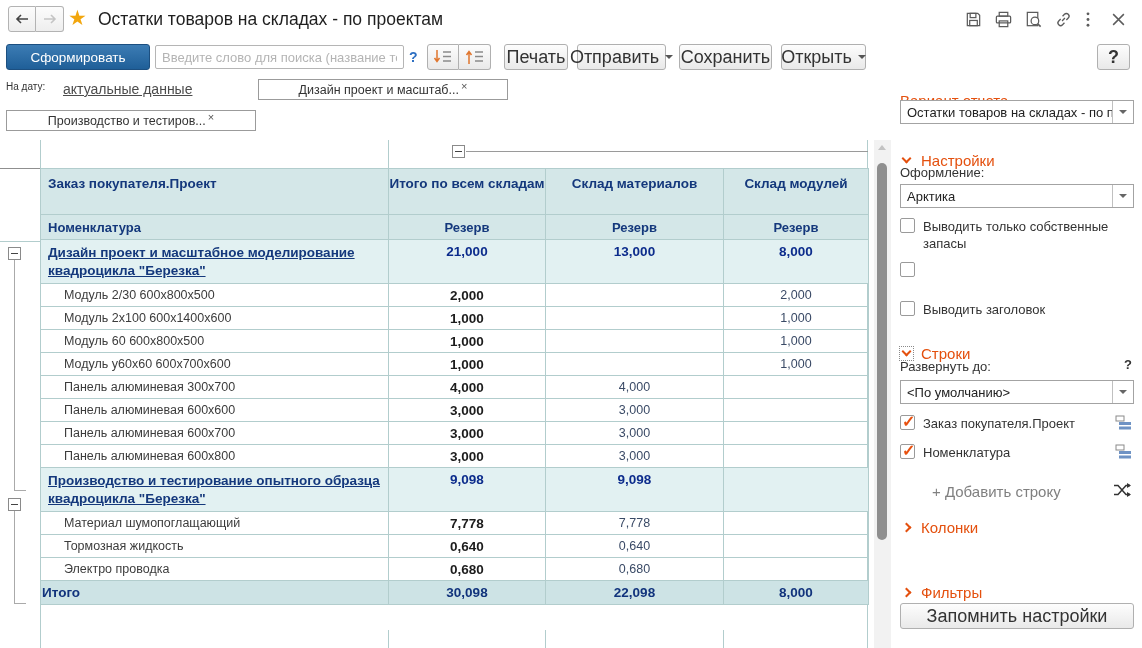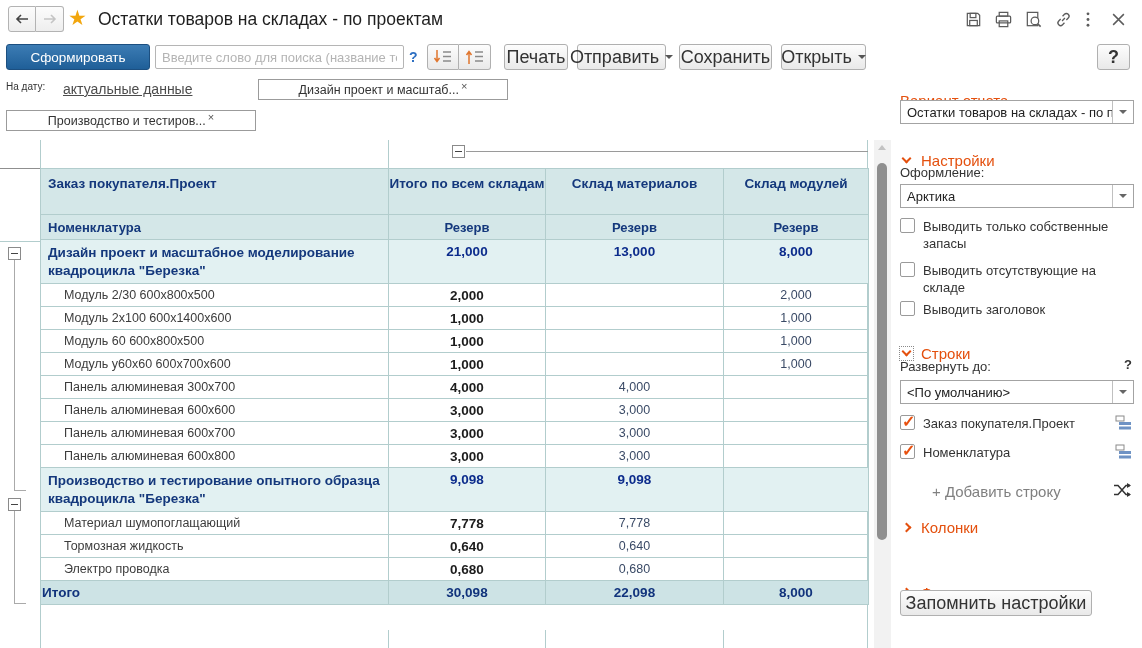--- a/index.html
+++ b/index.html
@@ -66,21 +66,21 @@
                  table-layout:fixed; }
   table.report td { border:1px solid #b2cdcd; overflow:hidden; white-space:normal; }
   tr.h1 td { background:#d4e7e8; color:#14387c; font-weight:bold; font-size:13.5px; height:46px;
              text-align:center; vertical-align:top; padding-top:6px; line-height:17px; }
   tr.h1 td.name { text-align:left; padding-left:7px; }
   tr.h2 td { background:#d4e7e8; color:#14387c; font-weight:bold; font-size:13px; height:25px;
              text-align:center; }
   tr.h2 td.name { text-align:left; padding-left:7px; }
   tr.grp td { background:#e2f1f2; height:44px; vertical-align:top; padding-top:4px;
               font-weight:bold; text-align:center; }
-  tr.grp td.name { color:#14387c; font-size:13.5px; line-height:18px; text-align:left; padding-left:7px; }
+  tr.grp td.name { color:#14387c; font-size:13.5px; line-height:18px; text-align:left; padding-left:7px;text-decoration:underline; }
   tr.grp td.num { color:#0c2c8c; font-size:13.5px; }
   tr.det td { height:23px; font-size:12.5px; color:#3c3c3c; }
   tr.det td.name { padding-left:23px;margin-top:22px; }
   tr.det td.v0 { font-weight:bold; color:#1c1c1c; font-size:13.5px; text-align:center; }
   tr.det td.vs { color:#3a4a66; text-align:center; }
   tr.foot td { background:#cde3e5; font-weight:bold; color:#11337c; height:24px; font-size:13.5px;
                text-align:center; }
   tr.foot td.name { text-align:left; padding-left:1px; }
 
   
@@ -108,21 +108,21 @@
   .select .arr::after { content:""; width:0; height:0; border-left:4px solid transparent;
                  border-right:4px solid transparent; border-top:4px solid #666; }
   .cbrow { position:absolute; display:flex; gap:8px; font-size:13px; color:#333; line-height:17px; }
   .cbox { width:15px; height:15px; border:1px solid #9a9a9a; border-radius:2px; background:#fff;
           flex:none; position:relative; }
   .cbox.on::after { content:"✓"; position:absolute; left:1px; top:-3px; font-size:16px;
           font-weight:bold; color:#e8500e; }
   .plabel { font-size:13px; color:#333; position:absolute; }
   .add-row { position:absolute; font-size:15px; color:#808080; }
   .panel-icon { position:absolute; }
-  .save-settings { position:absolute; left:0; top:590px; width:192px; height:26px; }
+  .save-settings { position:absolute; left:0; top:603px; width:234px; height:26px; }
 </style>
 </head>
 <body>
 
 <div class="app">
 
   <div class="titlebar">
     <div class="navpair">
       <div class="navbtn back">
         <svg width="14" height="12" viewBox="0 0 14 12">
@@ -373,21 +373,20 @@
       <span class="val">Арктика</span>
       <span class="arr"></span>
     </div>
 
     <div class="cbrow" style="left:0; top:218px; width:228px;">
       <span class="cbox"></span>
       <span>Выводить только собственные запасы</span>
     </div>
     <div class="cbrow" style="left:0; top:262px; width:228px;">
       <span class="cbox"></span>
-      <span>Выводить отсутствующие на складе</span>
     </div>
     <div class="cbrow" style="left:0; top:301px; width:228px;">
       <span class="cbox"></span>
       <span>Выводить заголовок</span>
     </div>
 
     <div class="sec-title" style="left:0; top:333px;">
       <span class="chev-wrap focus">
           <span class="chev-d"></span>
         </span>

